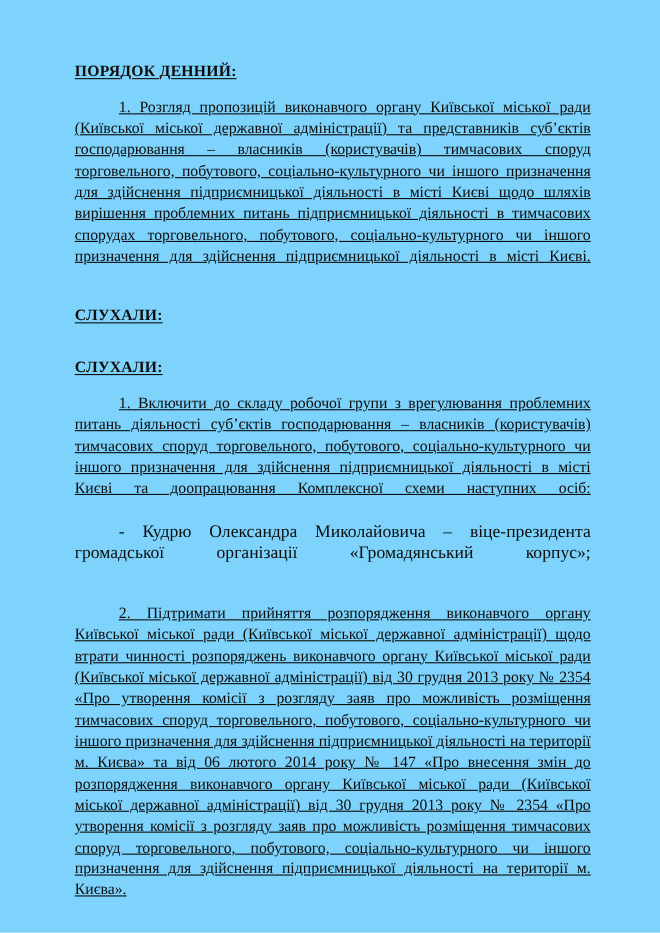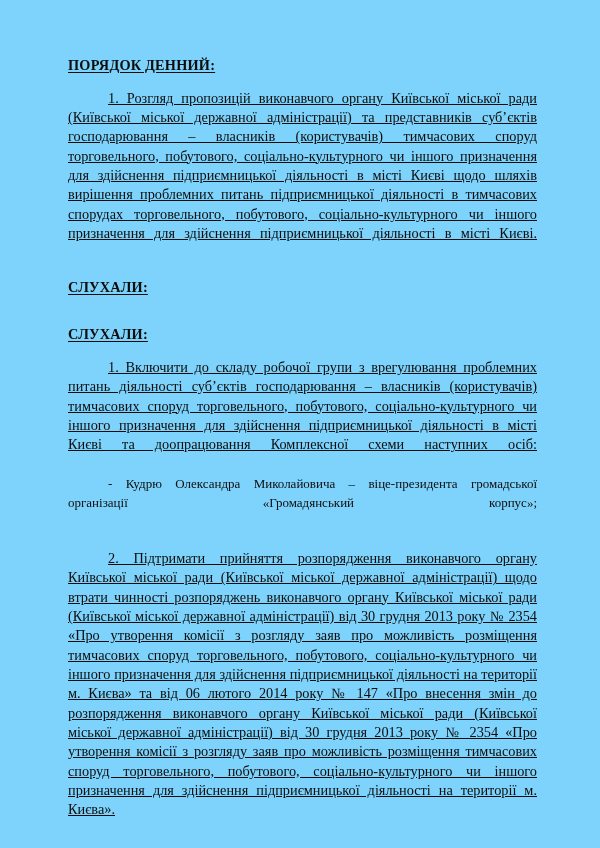--- a/index.html
+++ b/index.html
@@ -52,21 +52,21 @@
     text-align: justify;
     text-justify: inter-word;
     text-indent: 40px;
     hyphens: none;
     word-spacing: 0.1px;
     text-decoration: underline;
   }
   p.dash-item {
     margin: 0;
     padding: 0;
-    font-size: 13px;
+    font-size: 16px;
     line-height: 19.35px;
     text-align: justify;
     text-justify: inter-word;
     text-indent: 40px;
   }
   
   p.para::after, p.dash-item::after {
     content: "";
     display: inline-block;
     width: 100%;

